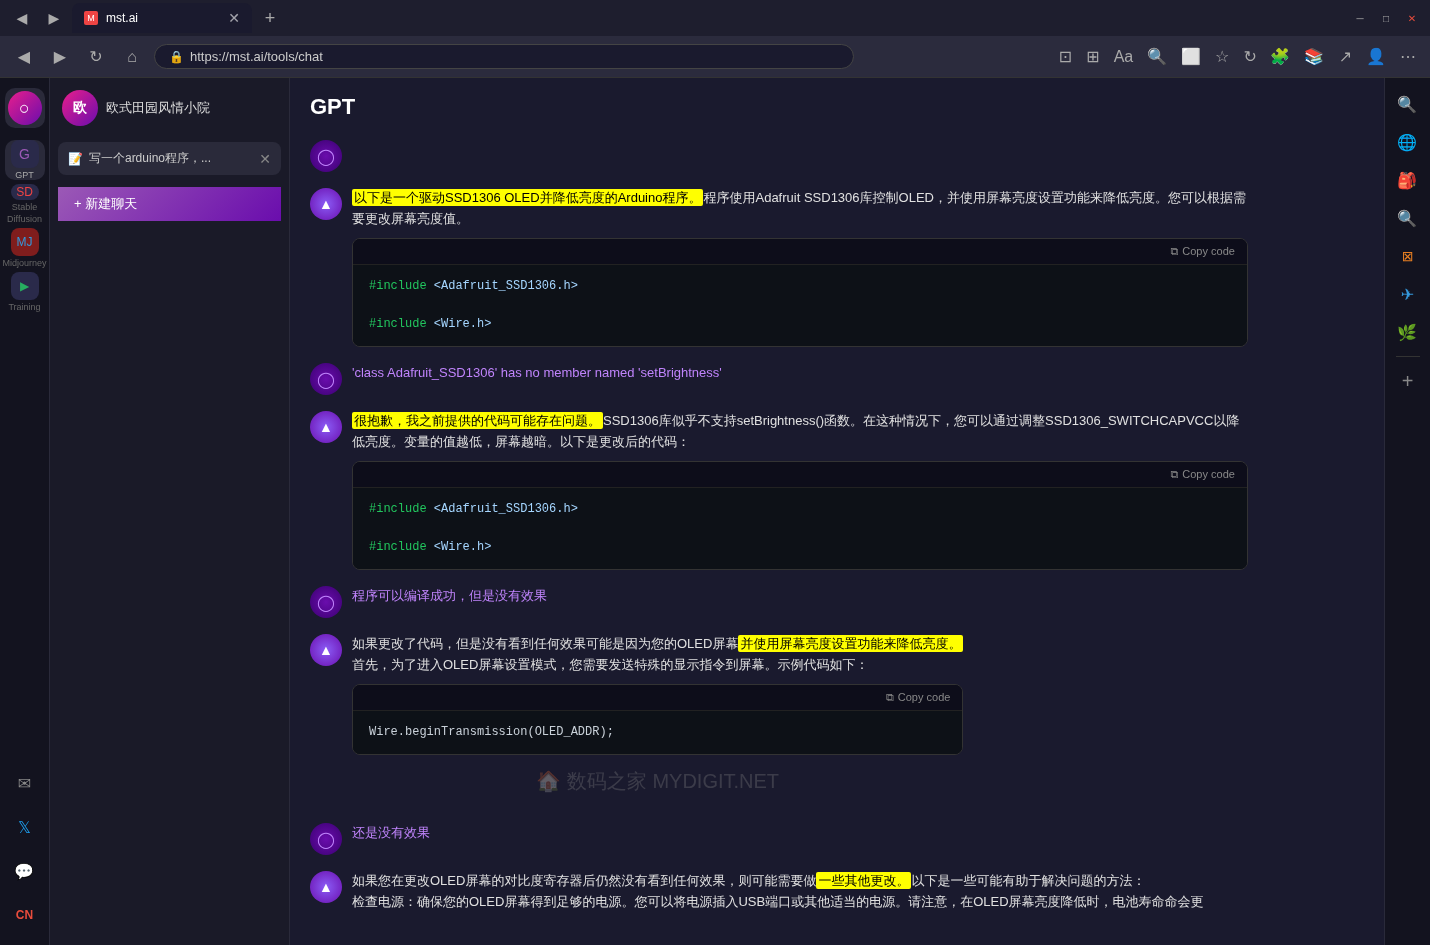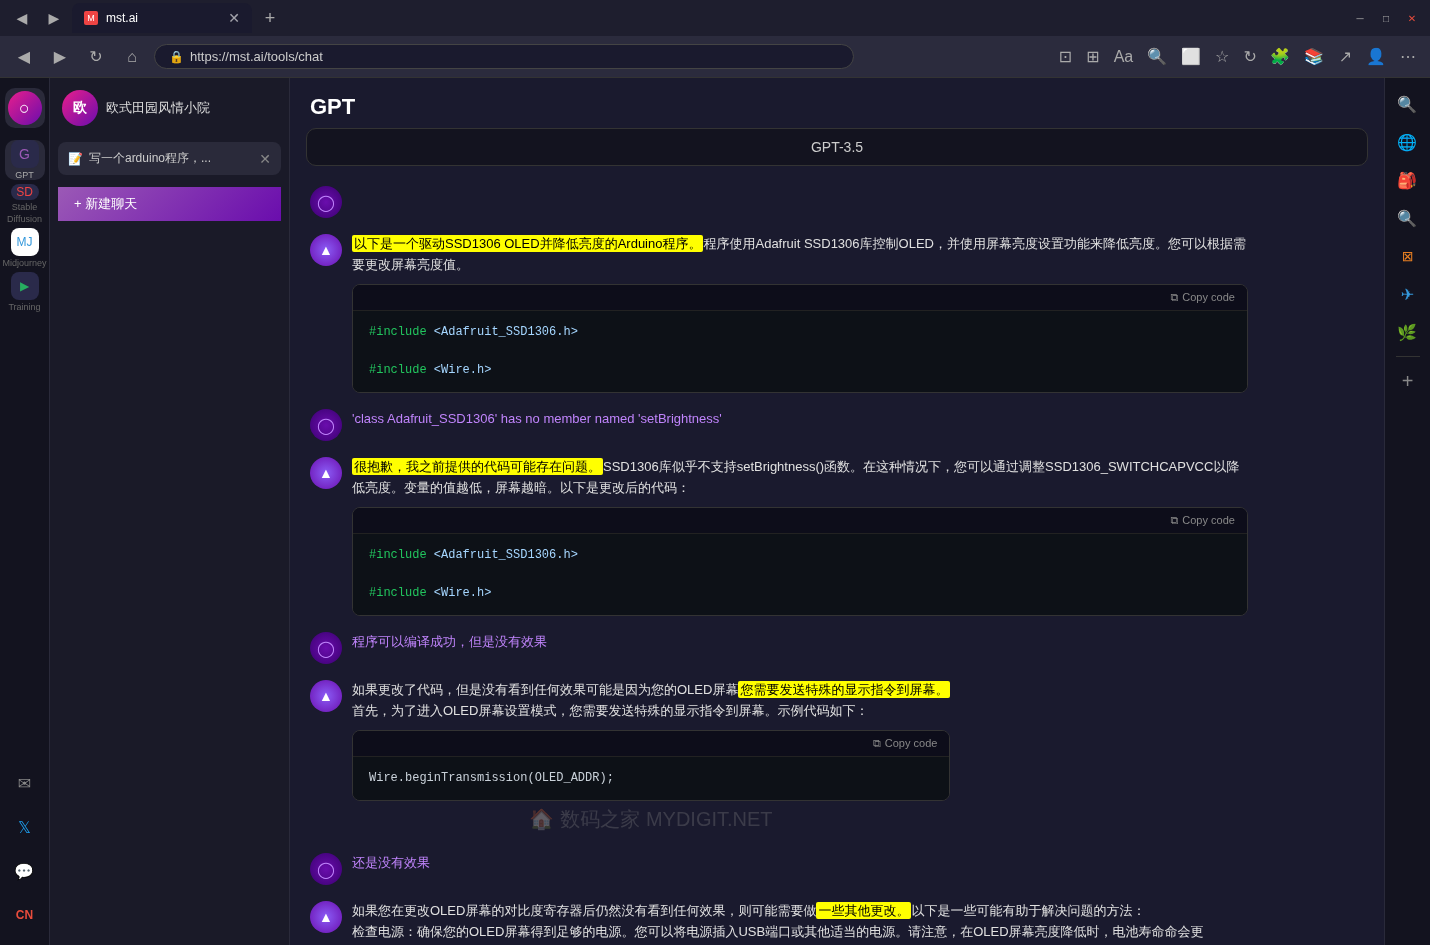--- a/index.html
+++ b/index.html
@@ -360,21 +360,21 @@
 
     <div class="left-icon-item">
       <div class="icon-circle" style="background:#2a2a4a;">
         <span style="color:#ef4444; font-size:12px;">SD</span>
       </div>
       <span class="icon-label">Stable</span>
       <span class="icon-label">Diffusion</span>
     </div>
 
     <div class="left-icon-item">
-      <div class="icon-circle" style="background:#ffffff;">
+      <div class="icon-circle" style="background:#7f1d1d;">
         <span style="color:#3498db; font-size:12px;">MJ</span>
       </div>
       <span class="icon-label">Midjourney</span>
     </div>
 
     <div class="left-icon-item">
       <div class="icon-circle" style="background:#2a2a4a;">
         <span style="color:#27ae60; font-size:12px;">▶</span>
       </div>
       <span class="icon-label">Training</span>
@@ -414,23 +414,20 @@
       <span>+ 新建聊天</span>
     </button>
 
     <div class="panel-spacer"></div>
 
   </div>
 
   <div class="main-content">
     <div class="gpt-header">GPT</div>
 
-    <div class="model-selector">
-      <span>GPT-3.5</span>
-    </div>
 
     <div class="chat-area">
 
       <div class="message-row">
         <div class="msg-avatar user-avatar">
           <span style="color:#c084fc; font-size:16px;">◯</span>
         </div>
       </div>
 
       <div class="message-row">
@@ -491,35 +488,35 @@
         <div class="message-bubble">
           <span class="user-text">程序可以编译成功，但是没有效果</span>
         </div>
       </div>
 
       <div class="message-row">
         <div class="msg-avatar ai-avatar">
           <span style="color:#fff; font-size:14px;">▲</span>
         </div>
         <div class="message-bubble">
-          如果更改了代码，但是没有看到任何效果可能是因为您的OLED屏幕<span class="highlight-yellow">您需要发送特殊的显示指令到屏幕。</span><br>
+          如果更改了代码，但是没有看到任何效果可能是因为您的OLED屏幕<span class="highlight-yellow">并使用屏幕亮度设置功能来降低亮度。</span><br>
           首先，为了进入OLED屏幕设置模式，您需要发送特殊的显示指令到屏幕。示例代码如下：
           <div class="code-block">
             <div class="code-header">
               <button class="copy-btn">
                 <span>⧉</span>
                   <span>Copy code</span>
               </button>
             </div>
             <div class="code-content">
               Wire.beginTransmission(OLED_ADDR);
             </div>
           </div>
           
-          <div style="text-align:center; margin:2px 0; opacity:0.3;">
+          <div style="text-align:center; margin:10px 0; opacity:0.3;">
             <span style="font-size:20px; color:#888;">🏠 数码之家 MYDIGIT.NET</span>
           </div>
         </div>
       </div>
 
       <div class="message-row">
         <div class="msg-avatar user-avatar">
           <span style="color:#c084fc; font-size:16px;">◯</span>
         </div>
         <div class="message-bubble">

